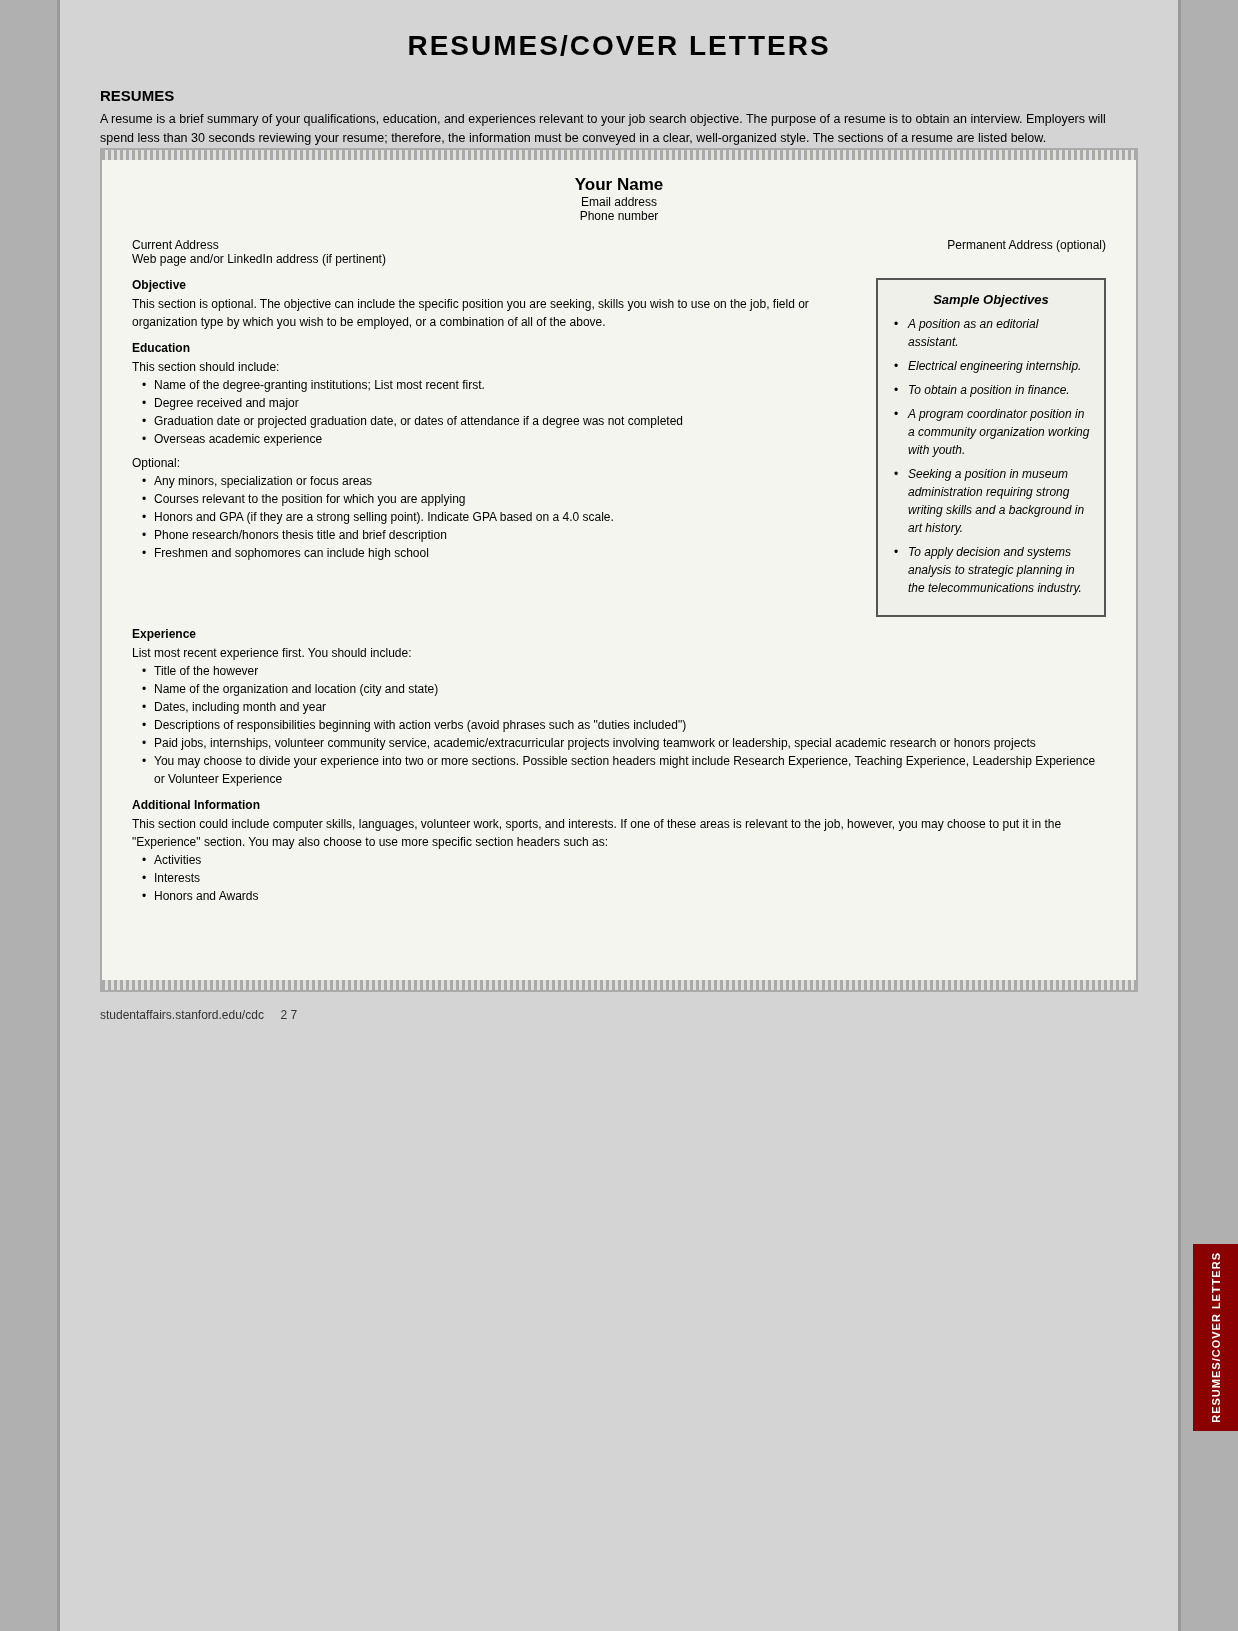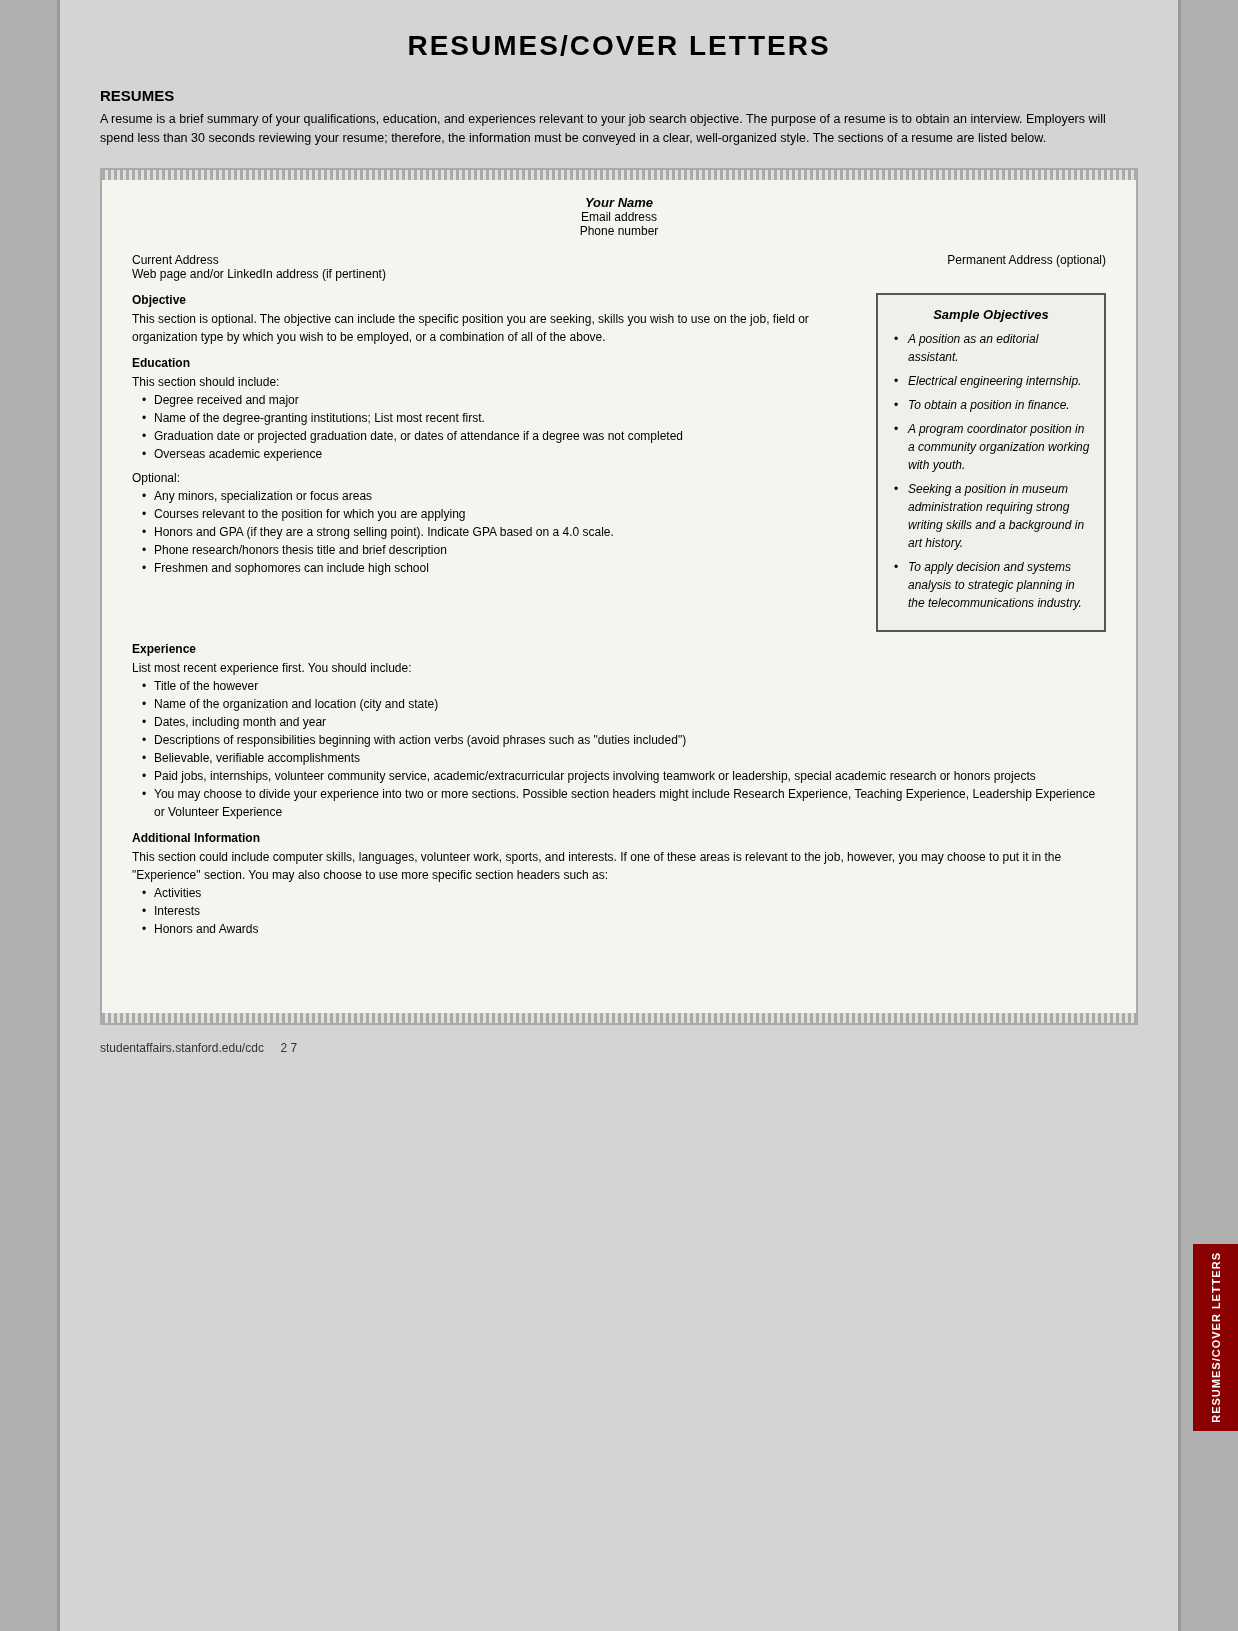--- a/index.html
+++ b/index.html
@@ -85,42 +85,40 @@
     .section-heading {
       font-size: 15px;
       font-weight: bold;
       margin-bottom: 6px;
     }
 
     
     .intro-para {
       font-size: 12.5px;
       line-height: 1.5;
-      margin-bottom: 20px;
     }
 
     
     .resume-box {
       background: #f5f5f0;
       border: 2px solid #aaa;
       padding: 20px 30px;
       position: relative;
       margin-bottom: 10px;
     }
 
     
     .resume-header {
       text-align: center;
       margin-bottom: 15px;
     }
 
     .resume-name {
       font-weight: bold;
-      font-size: 13px;
-      font-style: italic;
+      font-size: 17px;
     }
 
     .resume-contact {
       font-size: 12px;
     }
 
     
     .resume-address-row {
       display: flex;
       justify-content: space-between;
@@ -292,22 +290,22 @@
 
           <div class="resume-section">
             <div class="resume-section-title">Objective</div>
             <p class="resume-text">This section is optional. The objective can include the specific position you are seeking, skills you wish to use on the job, field or organization type by which you wish to be employed, or a combination of all of the above.</p>
           </div>
 
           <div class="resume-section">
             <div class="resume-section-title">Education</div>
             <p class="resume-text">This section should include:</p>
             <ul class="resume-bullet-list">
+              <li>Name of the degree-granting institutions; List most recent first.</li>
               <li>Degree received and major</li>
-              <li>Name of the degree-granting institutions; List most recent first.</li>
               <li>Graduation date or projected graduation date, or dates of attendance if a degree was not completed</li>
               <li>Overseas academic experience</li>
             </ul>
             <p class="resume-text" style="margin-top:6px;">Optional:</p>
             <ul class="resume-bullet-list">
               <li>Any minors, specialization or focus areas</li>
               <li>Courses relevant to the position for which you are applying</li>
               <li>Honors and GPA (if they are a strong selling point). Indicate GPA based on a 4.0 scale.</li>
               <li>Phone research/honors thesis title and brief description</li>
               <li>Freshmen and sophomores can include high school</li>
@@ -333,21 +331,20 @@
       </div>
 
       <div class="full-resume-section">
         <div class="resume-section-title">Experience</div>
         <p class="resume-text">List most recent experience first. You should include:</p>
         <ul class="resume-bullet-list">
           <li>Title of the however</li>
           <li>Name of the organization and location (city and state)</li>
           <li>Dates, including month and year</li>
           <li>Descriptions of responsibilities beginning with action verbs (avoid phrases such as "duties included")</li>
-          <li>Believable, verifiable accomplishments</li>
           <li>Paid jobs, internships, volunteer community service, academic/extracurricular projects involving teamwork or leadership, special academic research or honors projects</li>
           <li>You may choose to divide your experience into two or more sections. Possible section headers might include Research Experience, Teaching Experience, Leadership Experience or Volunteer Experience</li>
         </ul>
       </div>
 
       <div class="full-resume-section" style="margin-top:10px;">
         <div class="resume-section-title">Additional Information</div>
         <p class="resume-text">This section could include computer skills, languages, volunteer work, sports, and interests. If one of these areas is relevant to the job, however, you may choose to put it in the "Experience" section. You may also choose to use more specific section headers such as:</p>
         <ul class="resume-bullet-list">
           <li>Activities</li>

